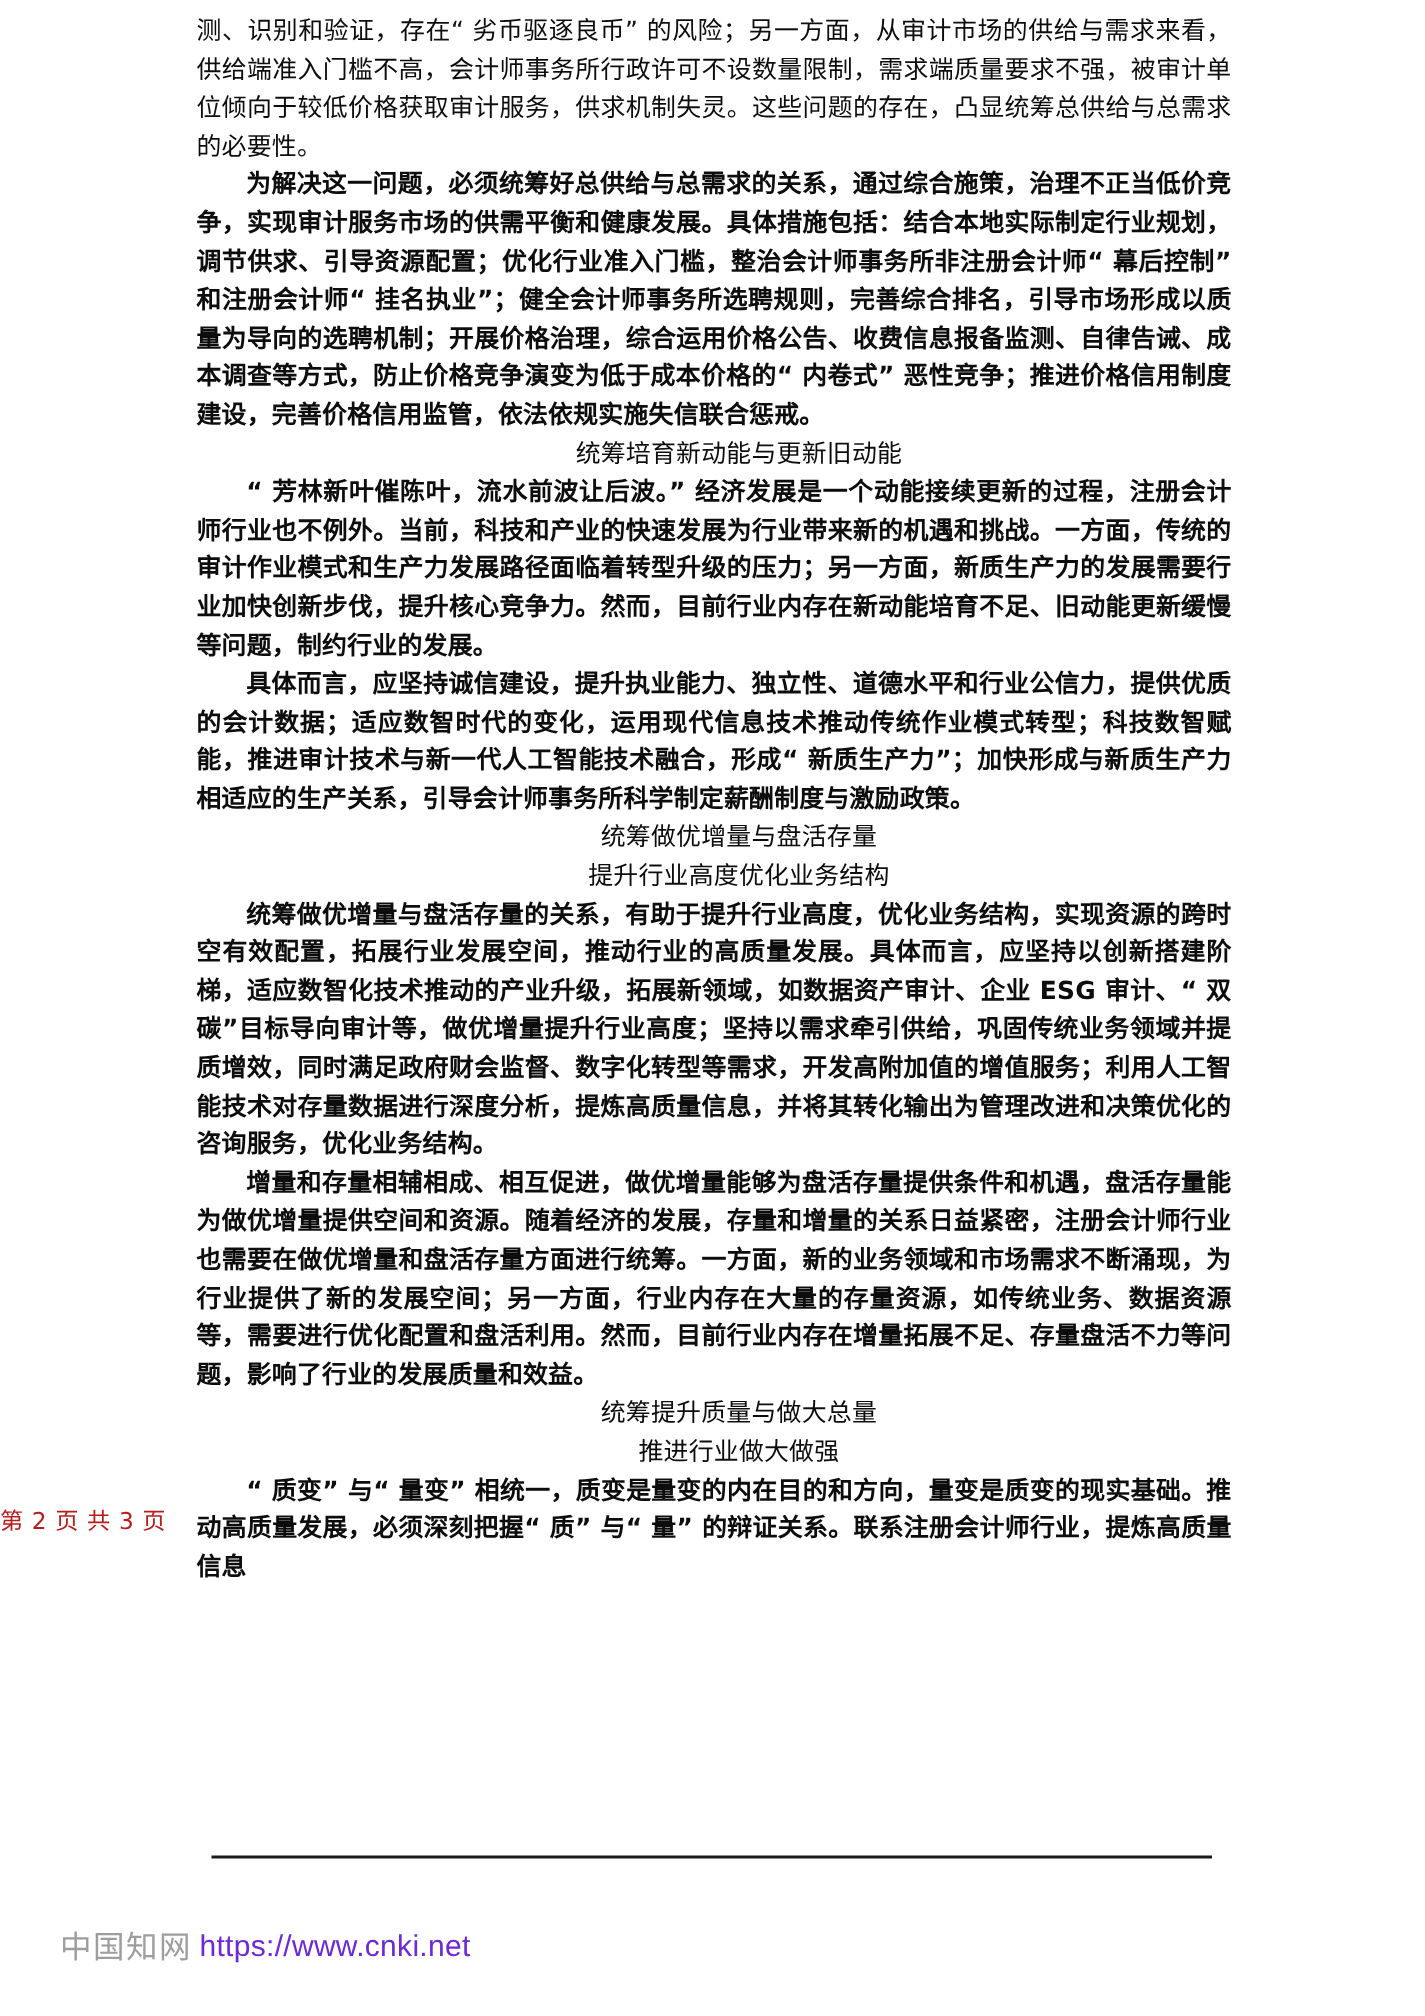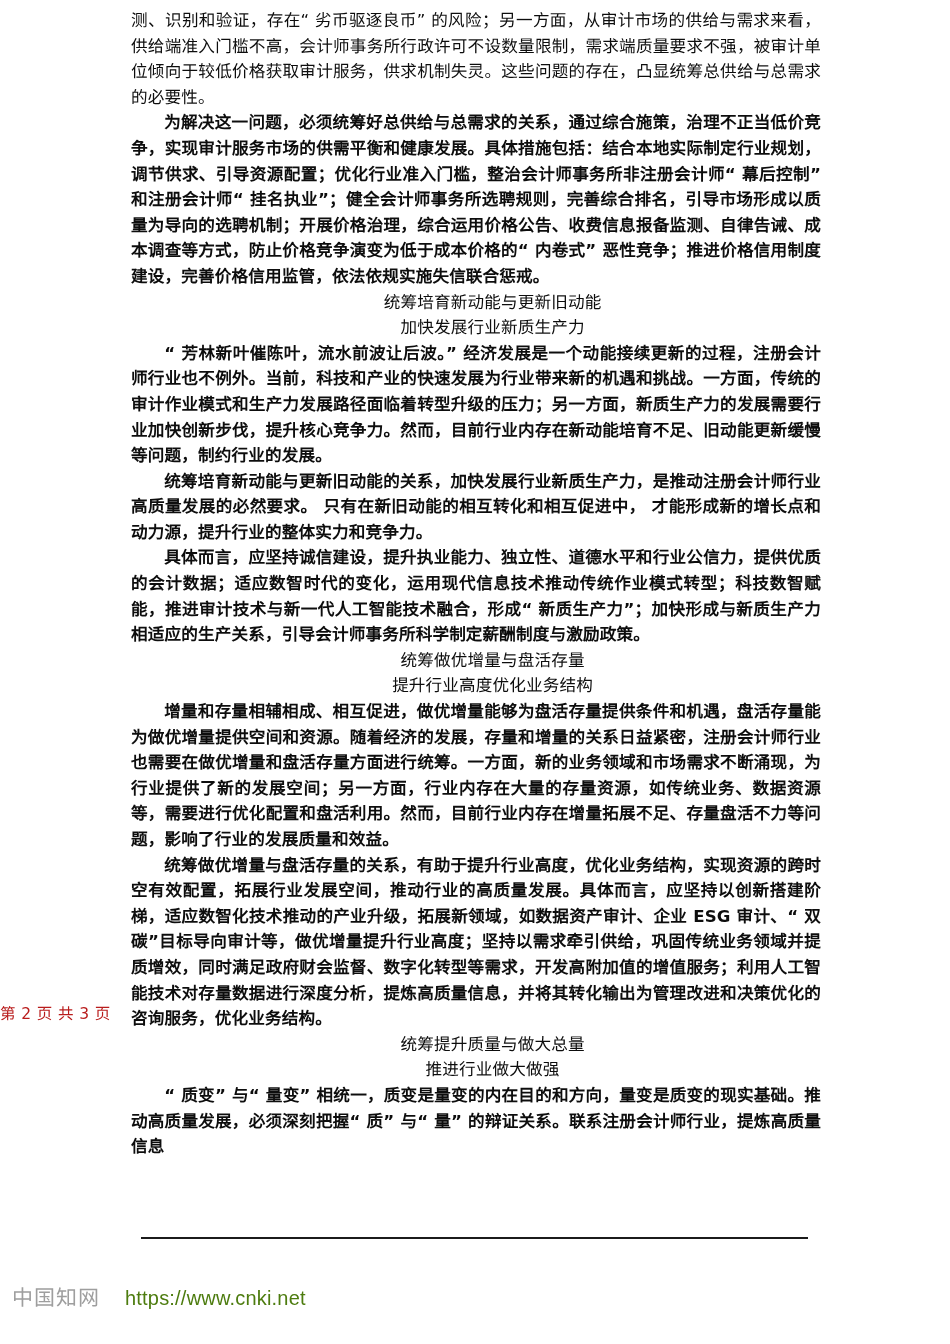--- a/index.html
+++ b/index.html
@@ -69,60 +69,58 @@
     position: absolute;
     left: 141px;
     top: 1237px;
     width: 667px;
     height: 0;
     border-top: 2px solid #1b1b1b;
   }
 
   .watermark {
     position: absolute;
-    left: 12px;
+    left: 40px;
     top: 1285px;
     display: flex;
     align-items: center;
-    gap: 25px;
+    gap: 5px;
     color: #9b9b9b;
   }
   .watermark .wm-brand {
     font-size: 21px;
     letter-spacing: 1px;
     line-height: 26px;
     color: #9e9e9e;
     white-space: nowrap;
   }
   .watermark .wm-url {
     font-size: 20px;
     letter-spacing: 0.2px;
     line-height: 26px;
-    color: #4d7c0f;
+    color: #6d28d9;
     white-space: nowrap;
     font-family: "Liberation Sans", sans-serif;
   }
 </style>
 </head>
 <body>
 
 <div class="page">
 
   <div class="text-column">
     <p class="para">测、识别和验证，存在“ 劣币驱逐良币” 的风险；另一方面，从审计市场的供给与需求来看，供给端准入门槛不高，会计师事务所行政许可不设数量限制，需求端质量要求不强，被审计单位倾向于较低价格获取审计服务，供求机制失灵。这些问题的存在，凸显统筹总供给与总需求的必要性。</p>
     <p class="para indent">为解决这一问题，必须统筹好总供给与总需求的关系，通过综合施策，治理不正当低价竞争，实现审计服务市场的供需平衡和健康发展。具体措施包括：结合本地实际制定行业规划，调节供求、引导资源配置；优化行业准入门槛，整治会计师事务所非注册会计师“ 幕后控制” 和注册会计师“ 挂名执业”；健全会计师事务所选聘规则，完善综合排名，引导市场形成以质量为导向的选聘机制；开展价格治理，综合运用价格公告、收费信息报备监测、自律告诫、成本调查等方式，防止价格竞争演变为低于成本价格的“ 内卷式” 恶性竞争；推进价格信用制度建设，完善价格信用监管，依法依规实施失信联合惩戒。</p>
     <p class="para heading">统筹培育新动能与更新旧动能</p>
-    <p class="para heading">加快发展行业新质生产力</p>
     <p class="para indent">“ 芳林新叶催陈叶，流水前波让后波。” 经济发展是一个动能接续更新的过程，注册会计师行业也不例外。当前，科技和产业的快速发展为行业带来新的机遇和挑战。一方面，传统的审计作业模式和生产力发展路径面临着转型升级的压力；另一方面，新质生产力的发展需要行业加快创新步伐，提升核心竞争力。然而，目前行业内存在新动能培育不足、旧动能更新缓慢等问题，制约行业的发展。</p>
-    <p class="para indent">统筹培育新动能与更新旧动能的关系，加快发展行业新质生产力，是推动注册会计师行业高质量发展的必然要求。 只有在新旧动能的相互转化和相互促进中， 才能形成新的增长点和动力源，提升行业的整体实力和竞争力。</p>
     <p class="para indent">具体而言，应坚持诚信建设，提升执业能力、独立性、道德水平和行业公信力，提供优质的会计数据；适应数智时代的变化，运用现代信息技术推动传统作业模式转型；科技数智赋能，推进审计技术与新一代人工智能技术融合，形成“ 新质生产力”；加快形成与新质生产力相适应的生产关系，引导会计师事务所科学制定薪酬制度与激励政策。</p>
     <p class="para heading">统筹做优增量与盘活存量</p>
     <p class="para heading">提升行业高度优化业务结构</p>
+    <p class="para indent">统筹做优增量与盘活存量的关系，有助于提升行业高度，优化业务结构，实现资源的跨时空有效配置，拓展行业发展空间，推动行业的高质量发展。具体而言，应坚持以创新搭建阶梯，适应数智化技术推动的产业升级，拓展新领域，如数据资产审计、企业 ESG 审计、“ 双碳”目标导向审计等，做优增量提升行业高度；坚持以需求牵引供给，巩固传统业务领域并提质增效，同时满足政府财会监督、数字化转型等需求，开发高附加值的增值服务；利用人工智能技术对存量数据进行深度分析，提炼高质量信息，并将其转化输出为管理改进和决策优化的咨询服务，优化业务结构。</p>
     <p class="para indent">增量和存量相辅相成、相互促进，做优增量能够为盘活存量提供条件和机遇，盘活存量能为做优增量提供空间和资源。随着经济的发展，存量和增量的关系日益紧密，注册会计师行业也需要在做优增量和盘活存量方面进行统筹。一方面，新的业务领域和市场需求不断涌现，为行业提供了新的发展空间；另一方面，行业内存在大量的存量资源，如传统业务、数据资源等，需要进行优化配置和盘活利用。然而，目前行业内存在增量拓展不足、存量盘活不力等问题，影响了行业的发展质量和效益。</p>
-    <p class="para indent">统筹做优增量与盘活存量的关系，有助于提升行业高度，优化业务结构，实现资源的跨时空有效配置，拓展行业发展空间，推动行业的高质量发展。具体而言，应坚持以创新搭建阶梯，适应数智化技术推动的产业升级，拓展新领域，如数据资产审计、企业 ESG 审计、“ 双碳”目标导向审计等，做优增量提升行业高度；坚持以需求牵引供给，巩固传统业务领域并提质增效，同时满足政府财会监督、数字化转型等需求，开发高附加值的增值服务；利用人工智能技术对存量数据进行深度分析，提炼高质量信息，并将其转化输出为管理改进和决策优化的咨询服务，优化业务结构。</p>
     <p class="para heading">统筹提升质量与做大总量</p>
     <p class="para heading">推进行业做大做强</p>
     <p class="para indent">“ 质变” 与“ 量变” 相统一，质变是量变的内在目的和方向，量变是质变的现实基础。推动高质量发展，必须深刻把握“ 质” 与“ 量” 的辩证关系。联系注册会计师行业，提炼高质量信息</p>
   </div>
 
   <div class="footer-pageno">第 2 页 共 3 页</div>
 
   <div class="divider"></div>
 
   <div class="watermark">

